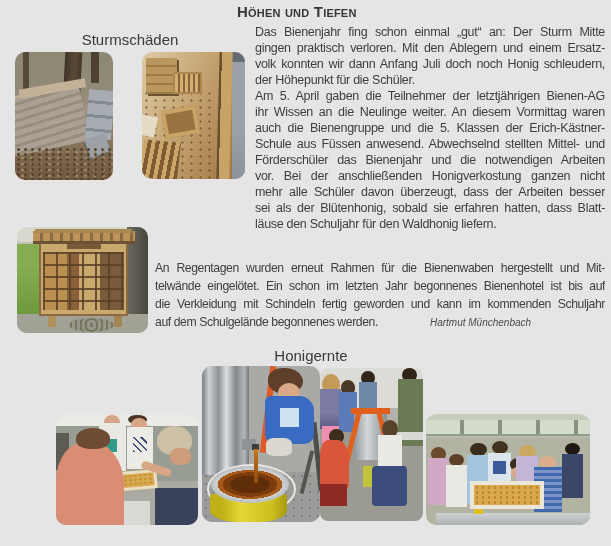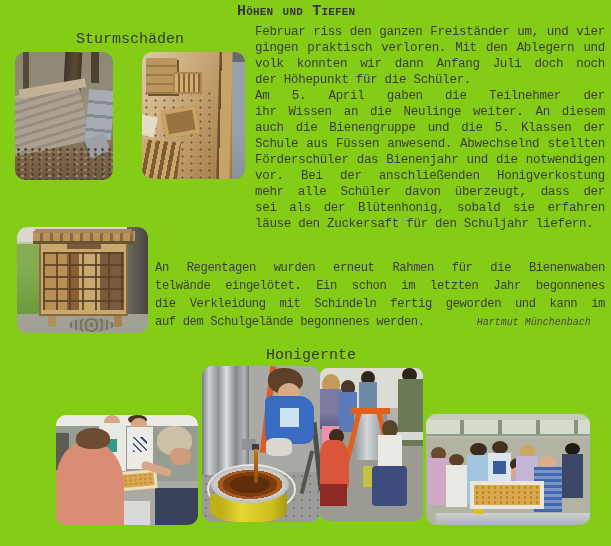--- a/index.html
+++ b/index.html
@@ -1,19 +1,19 @@
 <!DOCTYPE html>
 <html><head>
 <meta charset="utf-8">
 <style>
   * { margin:0; padding:0; box-sizing:border-box; }
   html,body { background:#ffffff; }
   .page {
-    position:relative; width:611px; height:546px; background:#84cc16;
-    font-family:Liberation Mono, monospace; color:#3e3e3e; overflow:hidden;
+    position:relative; width:611px; height:546px; background:#e5e5e5;
+    font-family:Liberation Sans, sans-serif; color:#3e3e3e; overflow:hidden;
   }
   
   .title {
     position:absolute; left:237px; top:3px;
     font-size:15px; font-weight:bold; font-variant:small-caps; letter-spacing:.2px;
     color:#373737; white-space:nowrap;
   }
   .heading { position:absolute; font-size:15px; color:#3a3a3a; text-align:center; }
   .heading-storm  { left:15px;  top:31px;  width:230px; }
   .heading-harvest{ left:231px; top:347px; width:160px; }
@@ -229,33 +229,33 @@
     <div class="pc-leg1"></div>
     <div class="pc-leg2"></div>
     <div class="pc-body"></div>
     <div class="pc-cells"></div>
     <div class="pc-sign"></div>
     <div class="pc-roof"></div>
     <div class="pc-ridge"></div>
   </div>
 
   <div class="coltext">
-    <div class="tline jl">Februar riss den ganzen Freiständer um, und vier Bienenvölker</div>
+    <div class="tline jl">Das Bienenjahr fing schon einmal „gut“ an: Der Sturm Mitte</div>
     <div class="tline jl">gingen praktisch verloren. Mit den Ablegern und einem Ersatz-</div>
     <div class="tline jl">volk konnten wir dann Anfang Juli doch noch Honig schleudern,</div>
     <div class="tline ll">der Höhepunkt für die Schüler.</div>
     <div class="tline jl">Am 5. April gaben die Teilnehmer der letztjährigen Bienen-AG</div>
     <div class="tline jl">ihr Wissen an die Neulinge weiter. An diesem Vormittag waren</div>
     <div class="tline jl">auch die Bienengruppe und die 5. Klassen der Erich-Kästner-</div>
     <div class="tline jl">Schule aus Füssen anwesend. Abwechselnd stellten Mittel- und</div>
     <div class="tline jl">Förderschüler das Bienenjahr und die notwendigen Arbeiten</div>
-    <div class="tline jl">vor. Bei der anschließenden Honigverkostung waren nicht</div>
+    <div class="tline jl">vor. Bei der anschließenden Honigverkostung ganzen nicht</div>
     <div class="tline jl">mehr alle Schüler davon überzeugt, dass der Arbeiten besser</div>
     <div class="tline jl">sei als der Blütenhonig, sobald sie erfahren hatten, dass Blatt-</div>
-    <div class="tline ll">läuse den Zuckersaft für den Schuljahr liefern.</div>
+    <div class="tline ll">läuse den Schuljahr für den Waldhonig liefern.</div>
   </div>
 
   <div class="bottomtext">
     <div class="bline jl">An Regentagen wurden erneut Rahmen für die Bienenwaben hergestellt und Mit-</div>
     <div class="bline jl">telwände eingelötet. Ein schon im letzten Jahr begonnenes Bienenhotel ist bis auf</div>
     <div class="bline jl">die Verkleidung mit Schindeln fertig geworden und kann im kommenden Schuljahr</div>
     <div class="bline ll lastline">
       <span>auf dem Schulgelände begonnenes werden.</span><span class="signature">Hartmut Münchenbach</span>
     </div>
   </div>

